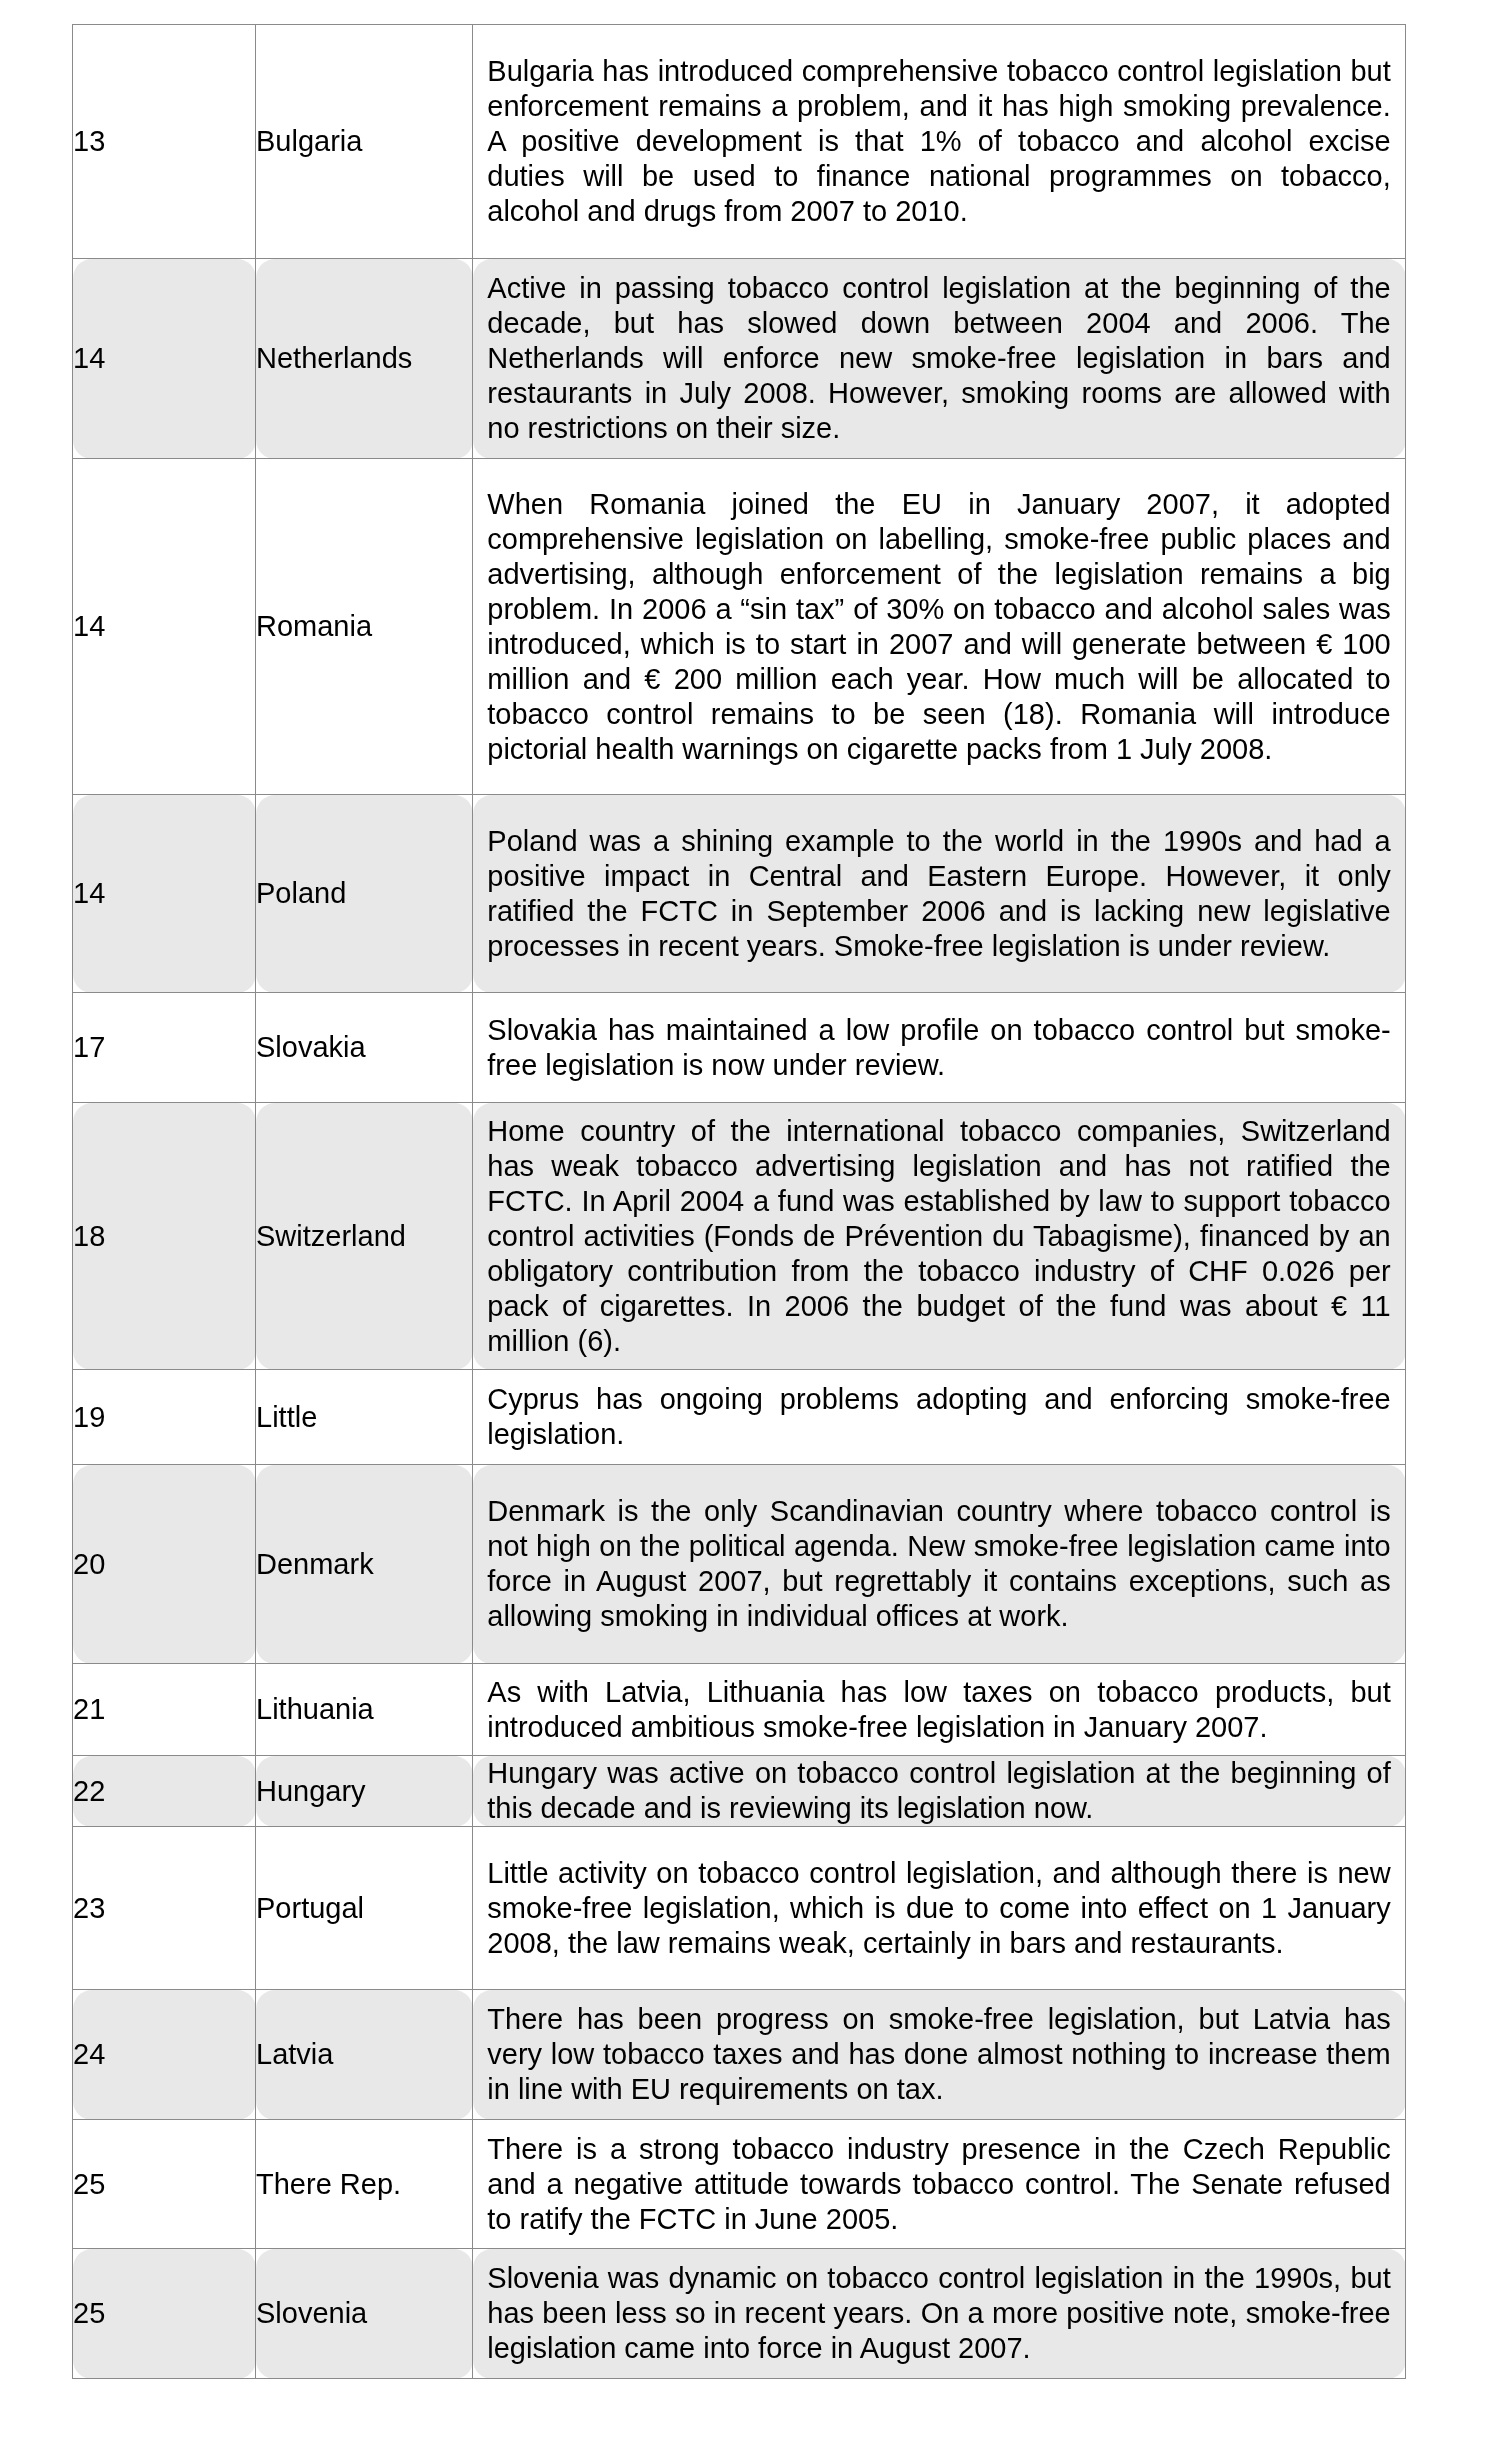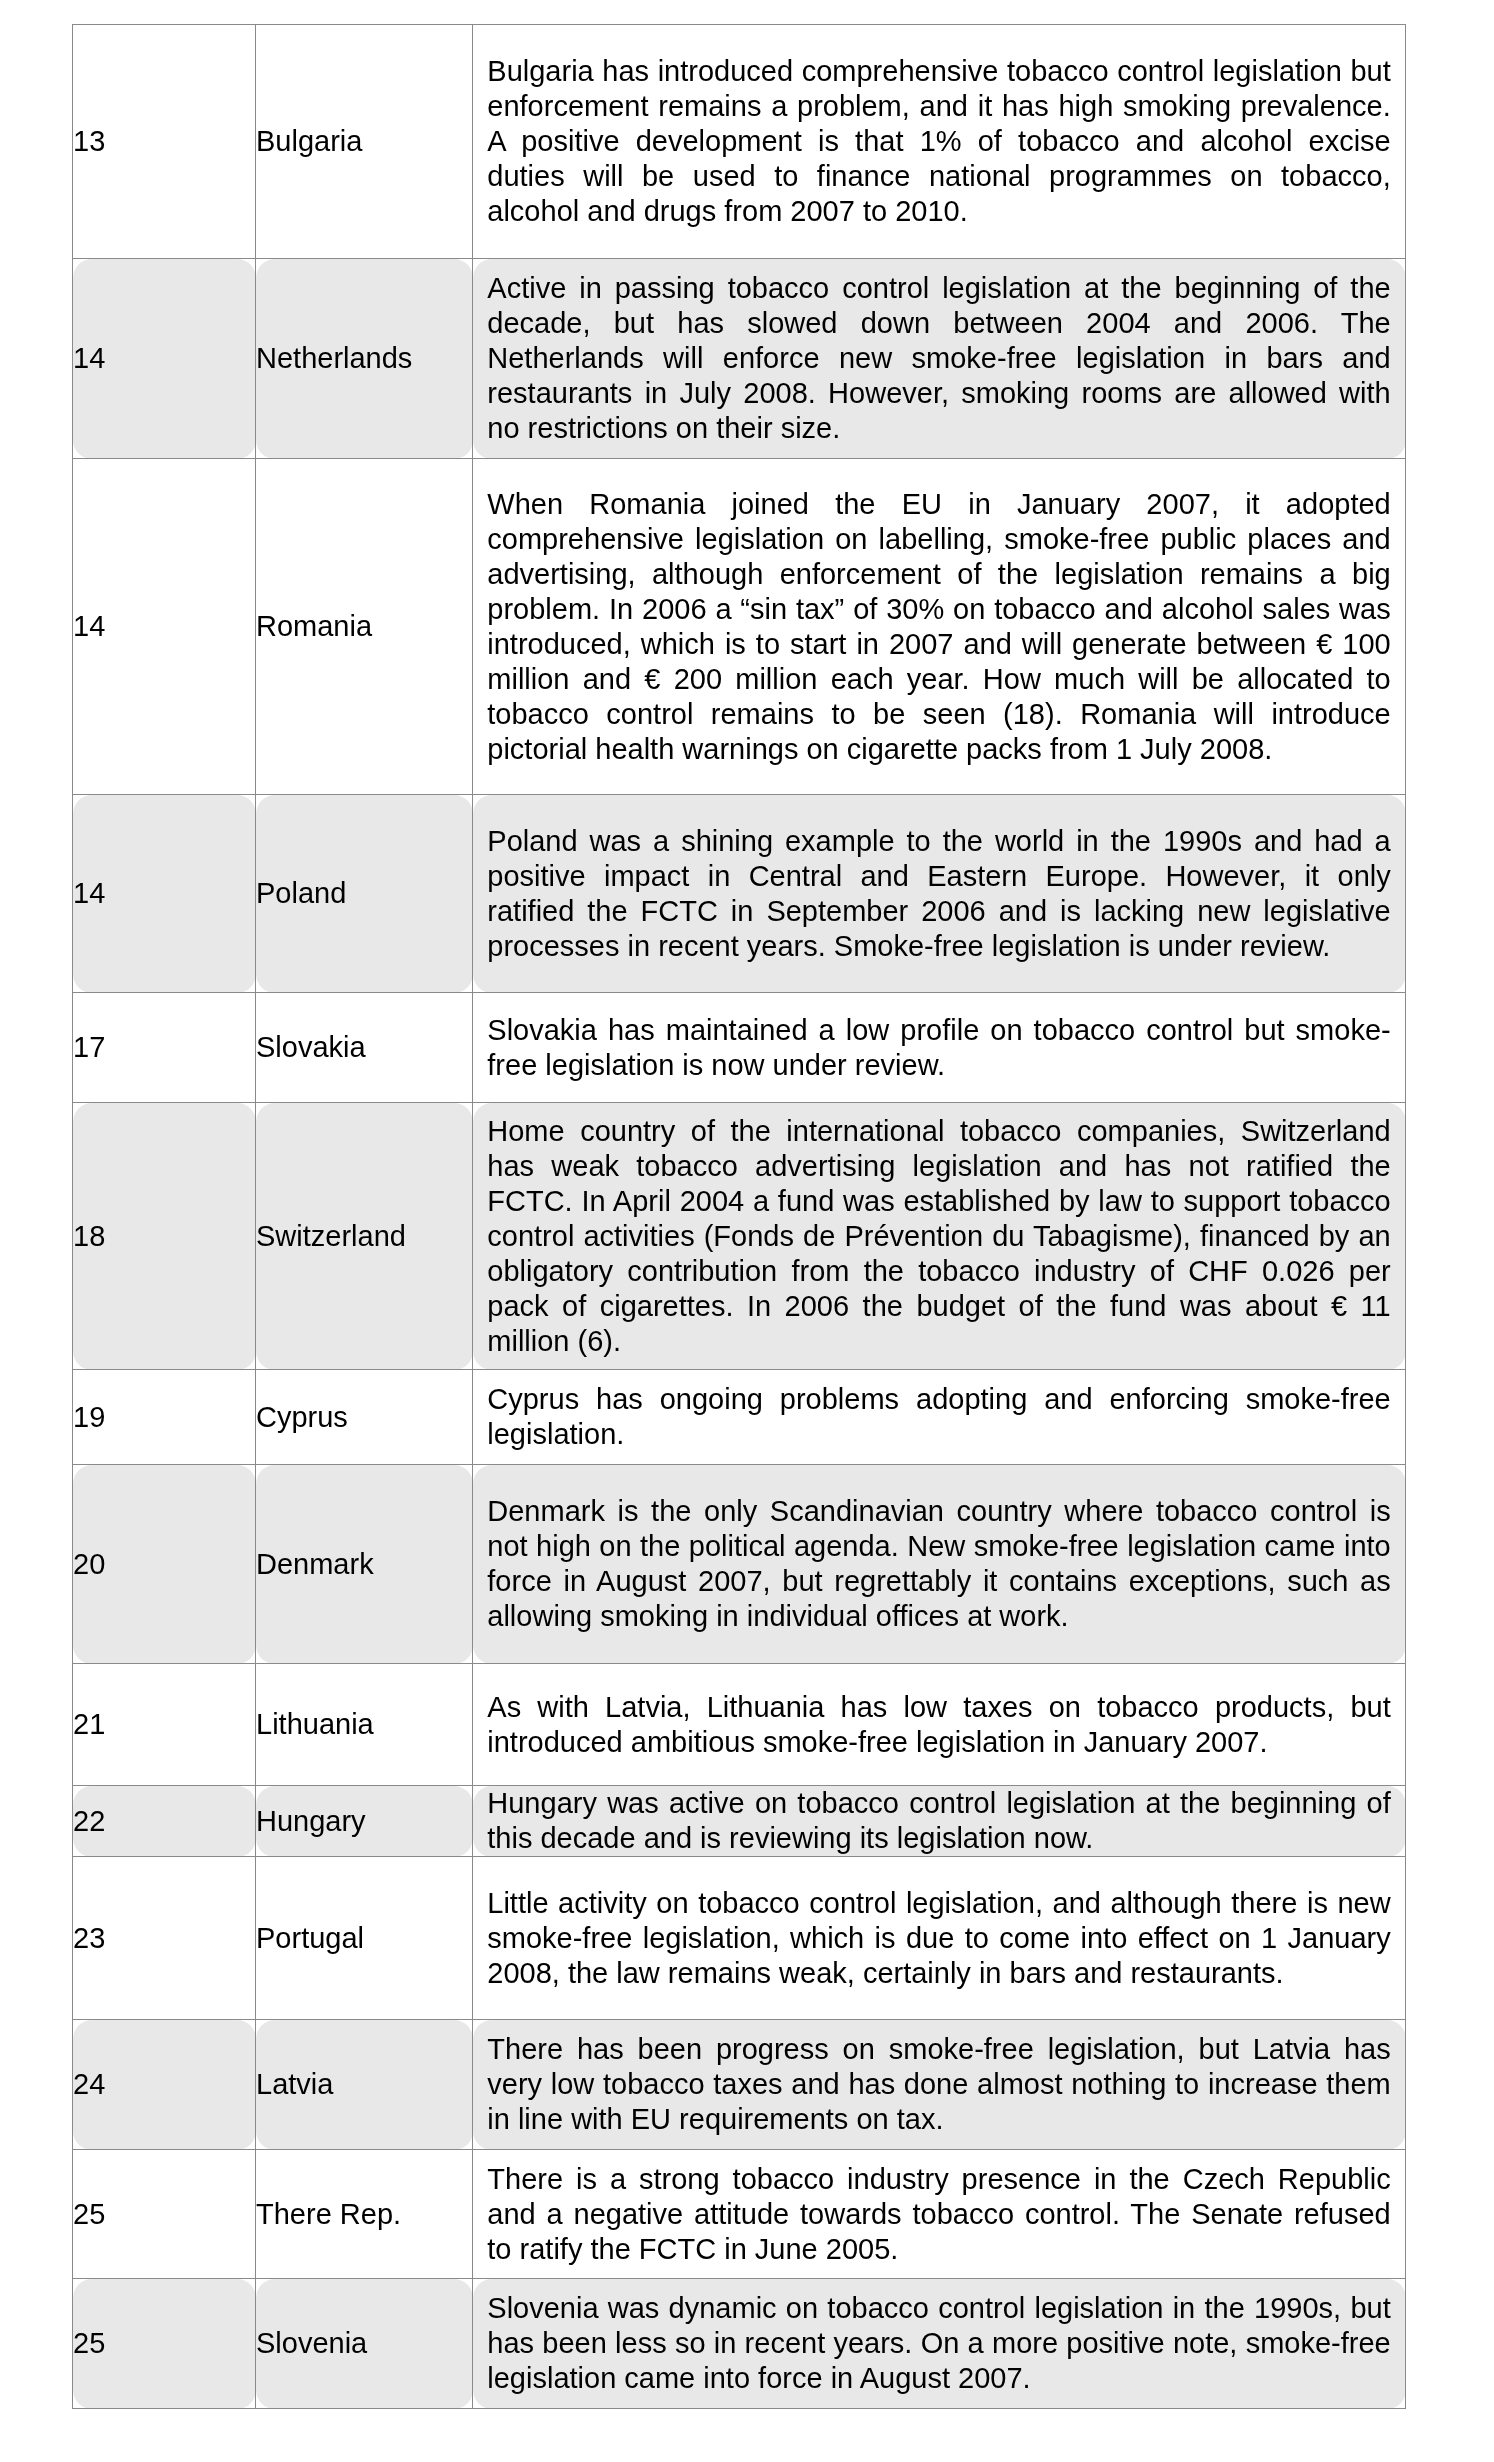--- a/index.html
+++ b/index.html
@@ -77,29 +77,29 @@
       <td class="country">Slovakia</td>
       <td class="desc">Slovakia has maintained a low profile on tobacco control but smoke-free legislation is now under review.</td>
     </tr>
     <tr class="shaded" style="height: 267px;">
       <td class="rank">18</td>
       <td class="country">Switzerland</td>
       <td class="desc">Home country of the international tobacco companies, Switzerland has weak tobacco advertising legislation and has not ratified the FCTC. In April 2004 a fund was established by law to support tobacco control activities (Fonds de Prévention du Tabagisme), financed by an obligatory contribution from the tobacco industry of CHF 0.026 per pack of cigarettes. In 2006 the budget of the fund was about € 11 million (6).</td>
     </tr>
     <tr class="plain" style="height: 95px; margin-left: 8px;">
       <td class="rank">19</td>
-      <td class="country">Cyprus</td>
+      <td class="country">Little</td>
       <td class="desc">Cyprus has ongoing problems adopting and enforcing smoke-free legislation.</td>
     </tr>
     <tr class="shaded" style="height: 199px;">
       <td class="rank">20</td>
       <td class="country">Denmark</td>
       <td class="desc">Denmark is the only Scandinavian country where tobacco control is not high on the political agenda. New smoke-free legislation came into force in August 2007, but regrettably it contains exceptions, such as allowing smoking in individual offices at work.</td>
     </tr>
-    <tr class="plain" style="height: 122px; border-radius: 6px;">
+    <tr class="plain" style="height: 92px; border-radius: 6px;">
       <td class="rank">21</td>
       <td class="country">Lithuania</td>
       <td class="desc">As with Latvia, Lithuania has low taxes on tobacco products, but introduced ambitious smoke-free legislation in January 2007.</td>
     </tr>
     <tr class="shaded" style="height: 71px;">
       <td class="rank">22</td>
       <td class="country">Hungary</td>
       <td class="desc">Hungary was active on tobacco control legislation at the beginning of this decade and is reviewing its legislation now.</td>
     </tr>
     <tr class="plain" style="height: 163px;">

